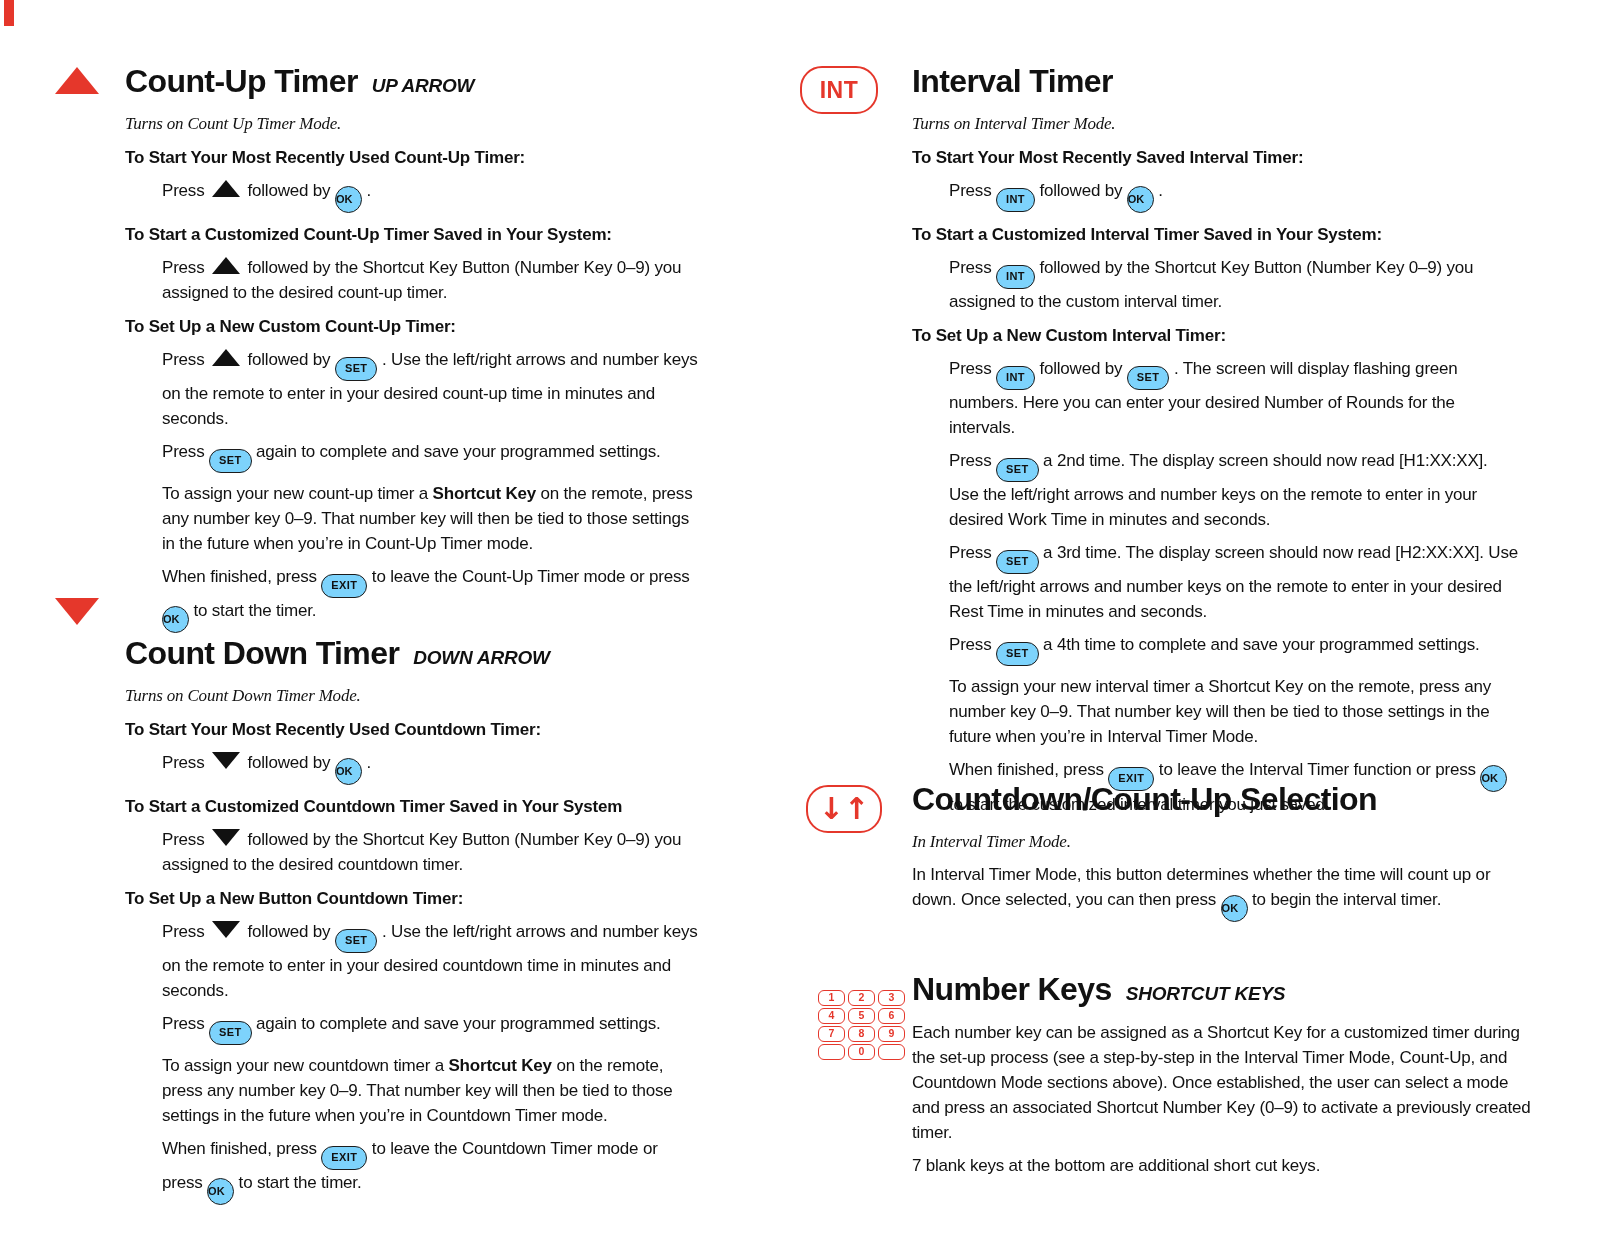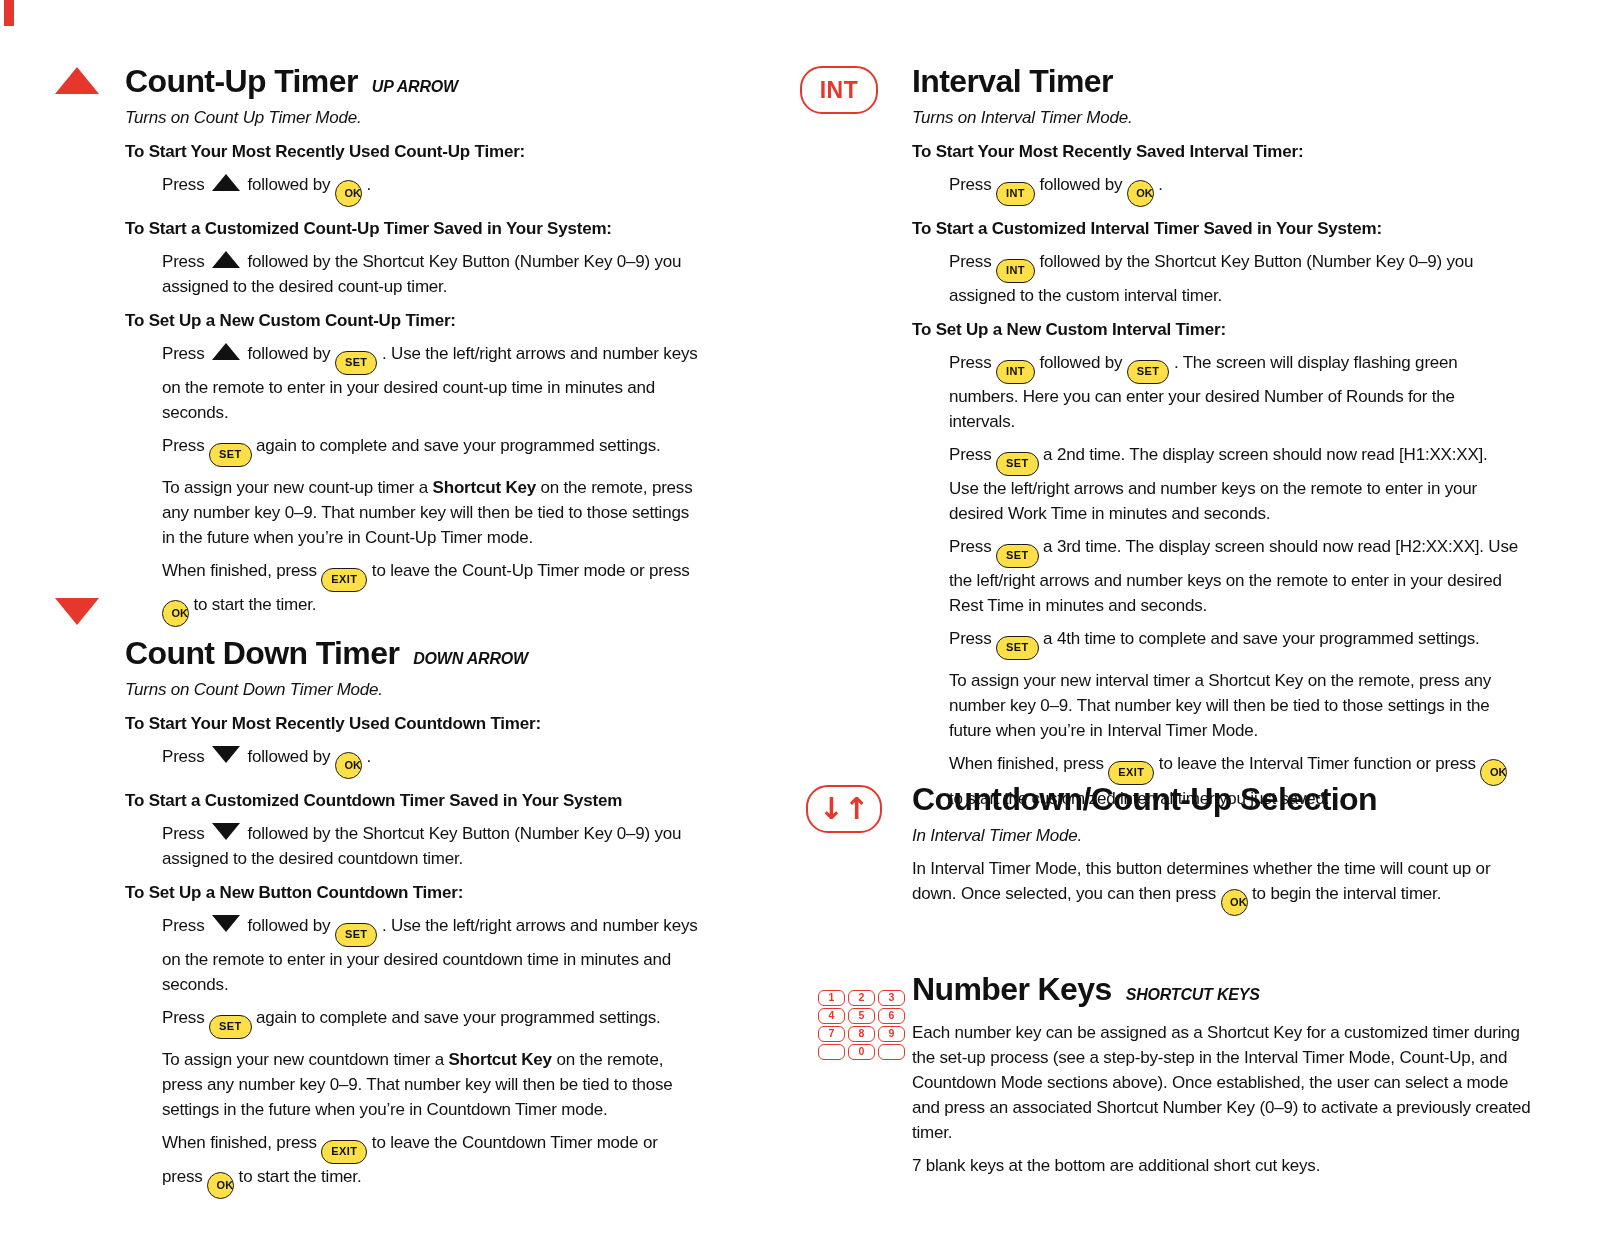--- a/index.html
+++ b/index.html
@@ -2,31 +2,31 @@
 <html><head>
 <meta charset="utf-8">
 <style>
   html,body{margin:0;padding:0;background:#fff;}
   .page{position:relative;width:1600px;height:1255px;background:#ffffff;overflow:hidden;
         font-family:"Liberation Sans",sans-serif;color:#111;}
   .corner-mark{position:absolute;left:4px;top:0;width:10px;height:26px;background:#e5372b;}
   section.sec{position:absolute;}
   .hrow{line-height:34px;white-space:nowrap;}
   .h2{font-size:32px;font-weight:700;letter-spacing:-0.6px;}
-  .hsuffix{font-style:italic;font-size:16px;font-weight:700;margin-left:14px;letter-spacing:-0.2px;}
+  .hsuffix{font-style:italic;font-size:19px;font-weight:700;margin-left:14px;letter-spacing:-0.2px;}
   p{margin:0;}
   .subtitle,.subhead,.para{font-size:17px;line-height:25px;letter-spacing:-0.2px;}
-  .subtitle{font-style:italic;margin-top:1px;}
+  .subtitle{font-style:italic;margin-top:7px;font-family:Liberation Serif, serif;}
   .subhead{font-weight:700;margin-top:9px;}
   .para{margin-top:8px;}
   .para.indent{padding-left:37px;}
   strong{font-weight:700;}
   
-  .key{display:inline-block;border:1.6px solid #1c1c1c;font-weight:700;text-align:right;
-       vertical-align:-7px;background:#fde047;box-sizing:border-box;}
+  .key{display:inline-block;border:1.6px solid #1c1c1c;font-weight:700;text-align:left;
+       vertical-align:-7px;background:#7dd3fc;box-sizing:border-box;}
   .key.circle{width:27px;height:27px;border-radius:50%;line-height:24px;font-size:11px;letter-spacing:0;}
   .key.pill{height:24px;line-height:21px;border-radius:12px;padding:0 9px;font-size:11px;letter-spacing:.4px;}
   
   .tri{display:inline-block;width:0;height:0;vertical-align:-1px;margin:0 3px;}
   .tri.up{border-left:14px solid transparent;border-right:14px solid transparent;border-bottom:17px solid #111;}
   .tri.down{border-left:14px solid transparent;border-right:14px solid transparent;border-top:17px solid #111;}
   
   .icon-abs{position:absolute;}
   .bigtri{width:0;height:0;}
   .bigtri.up{border-left:22px solid transparent;border-right:22px solid transparent;border-bottom:27px solid #e5372b;}

